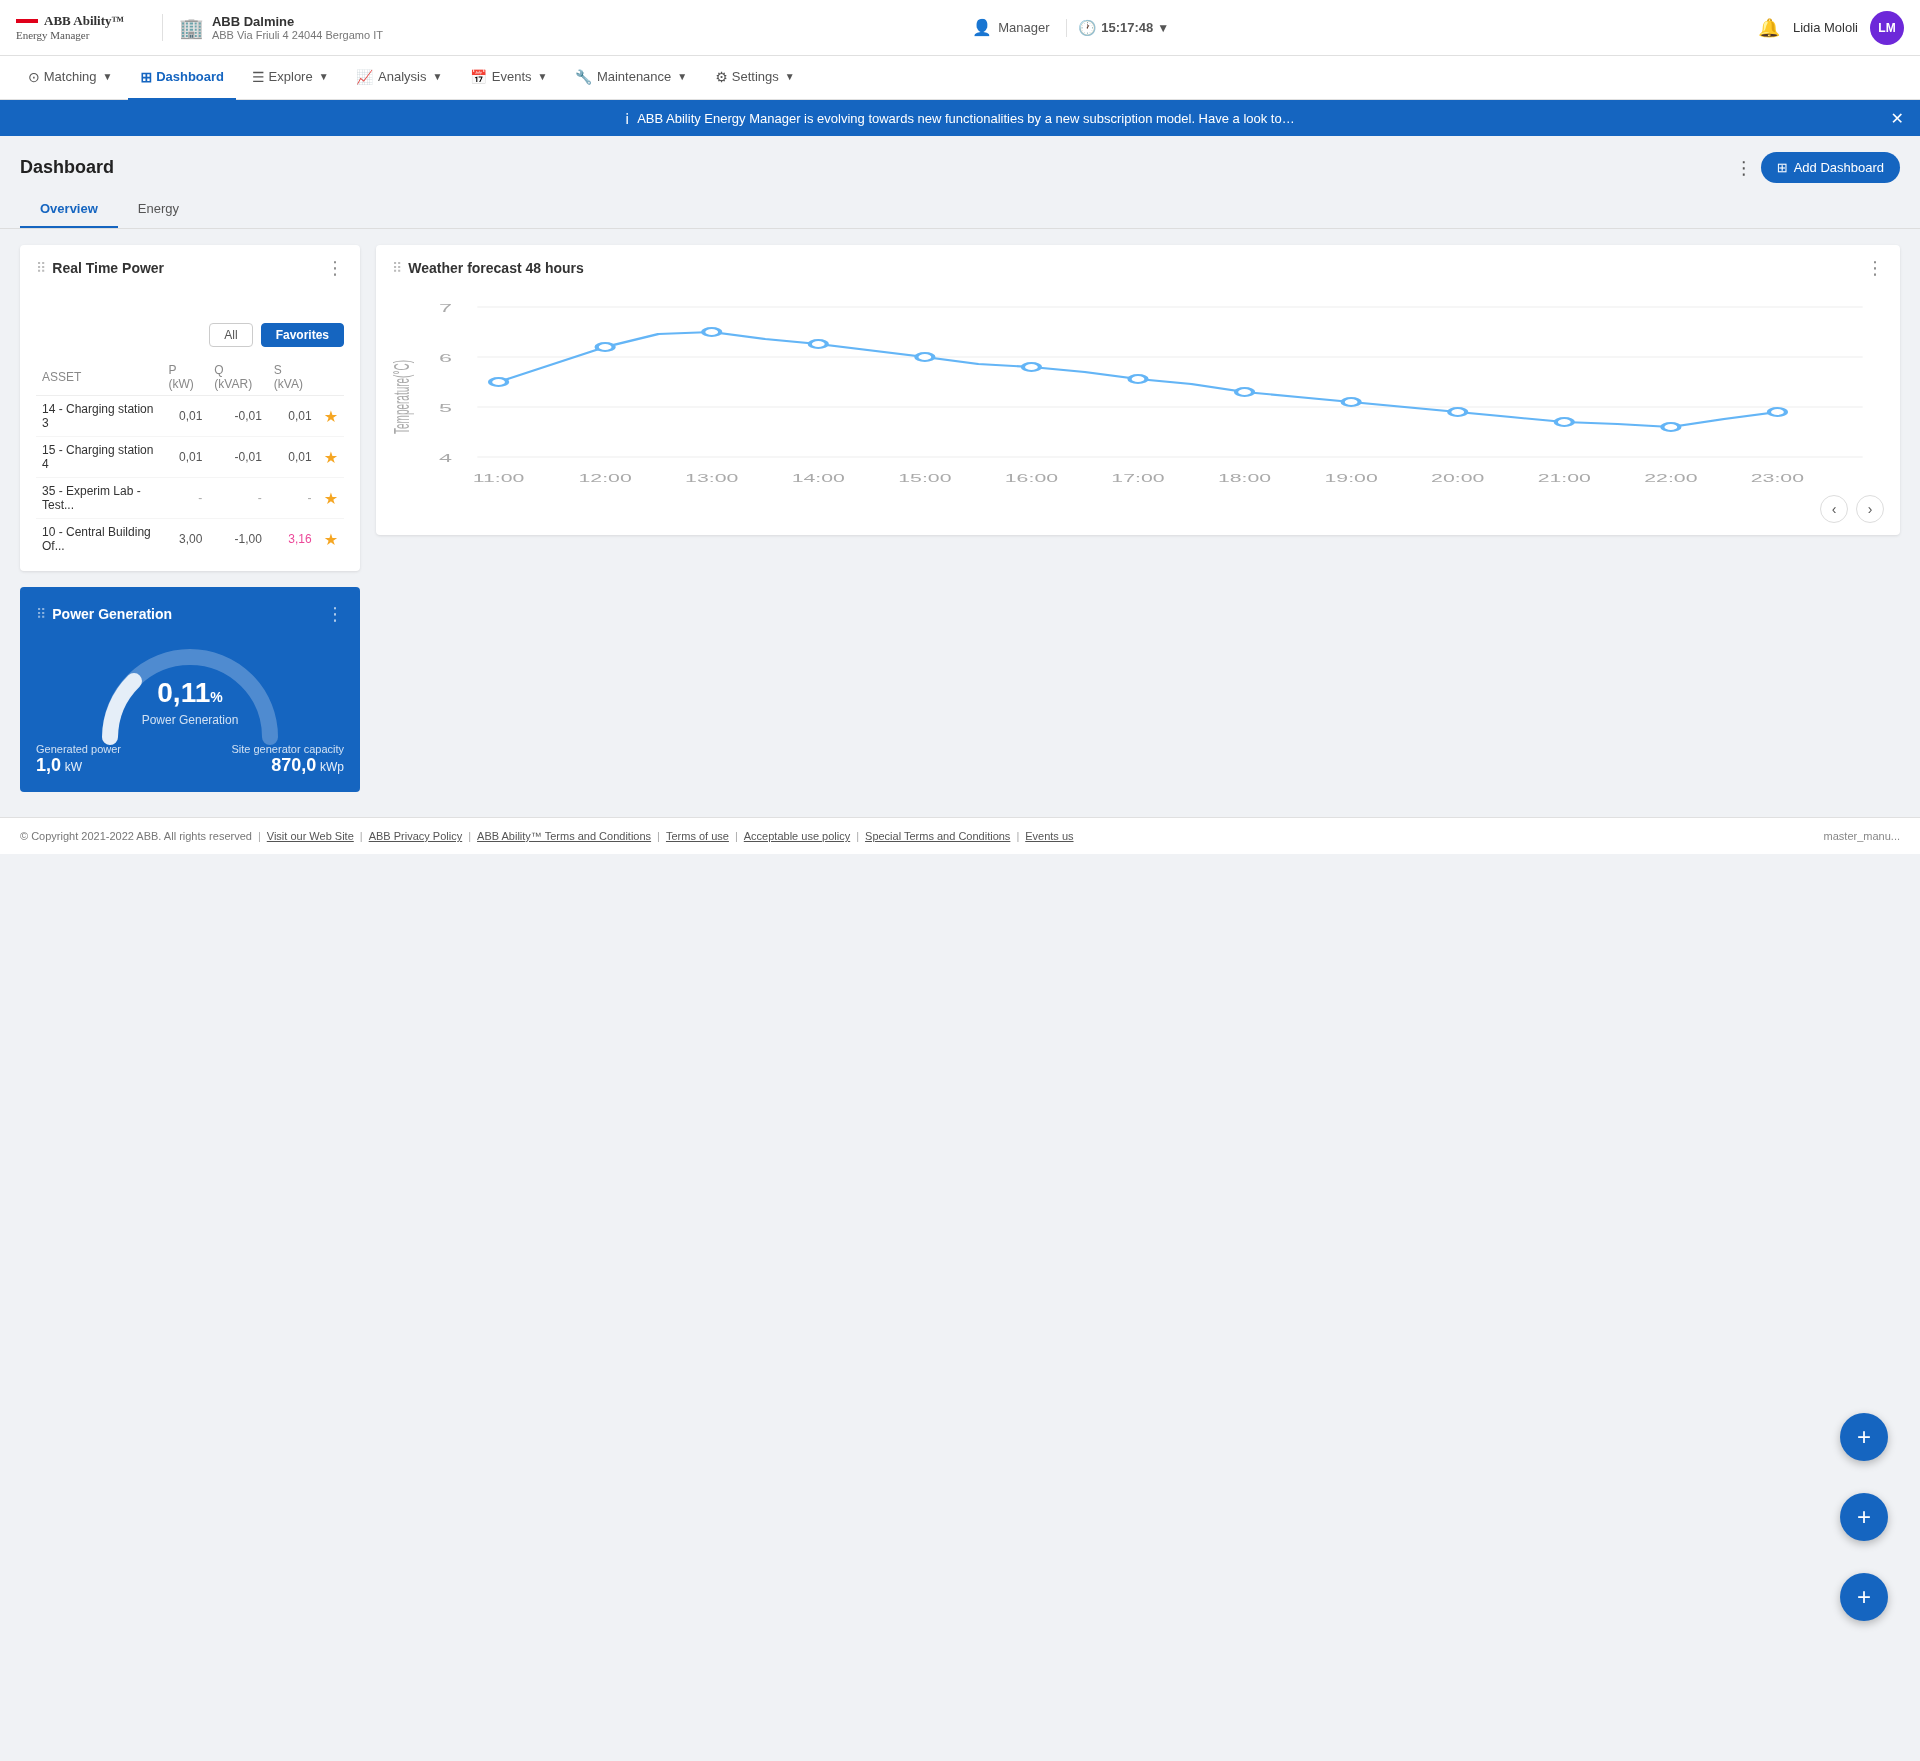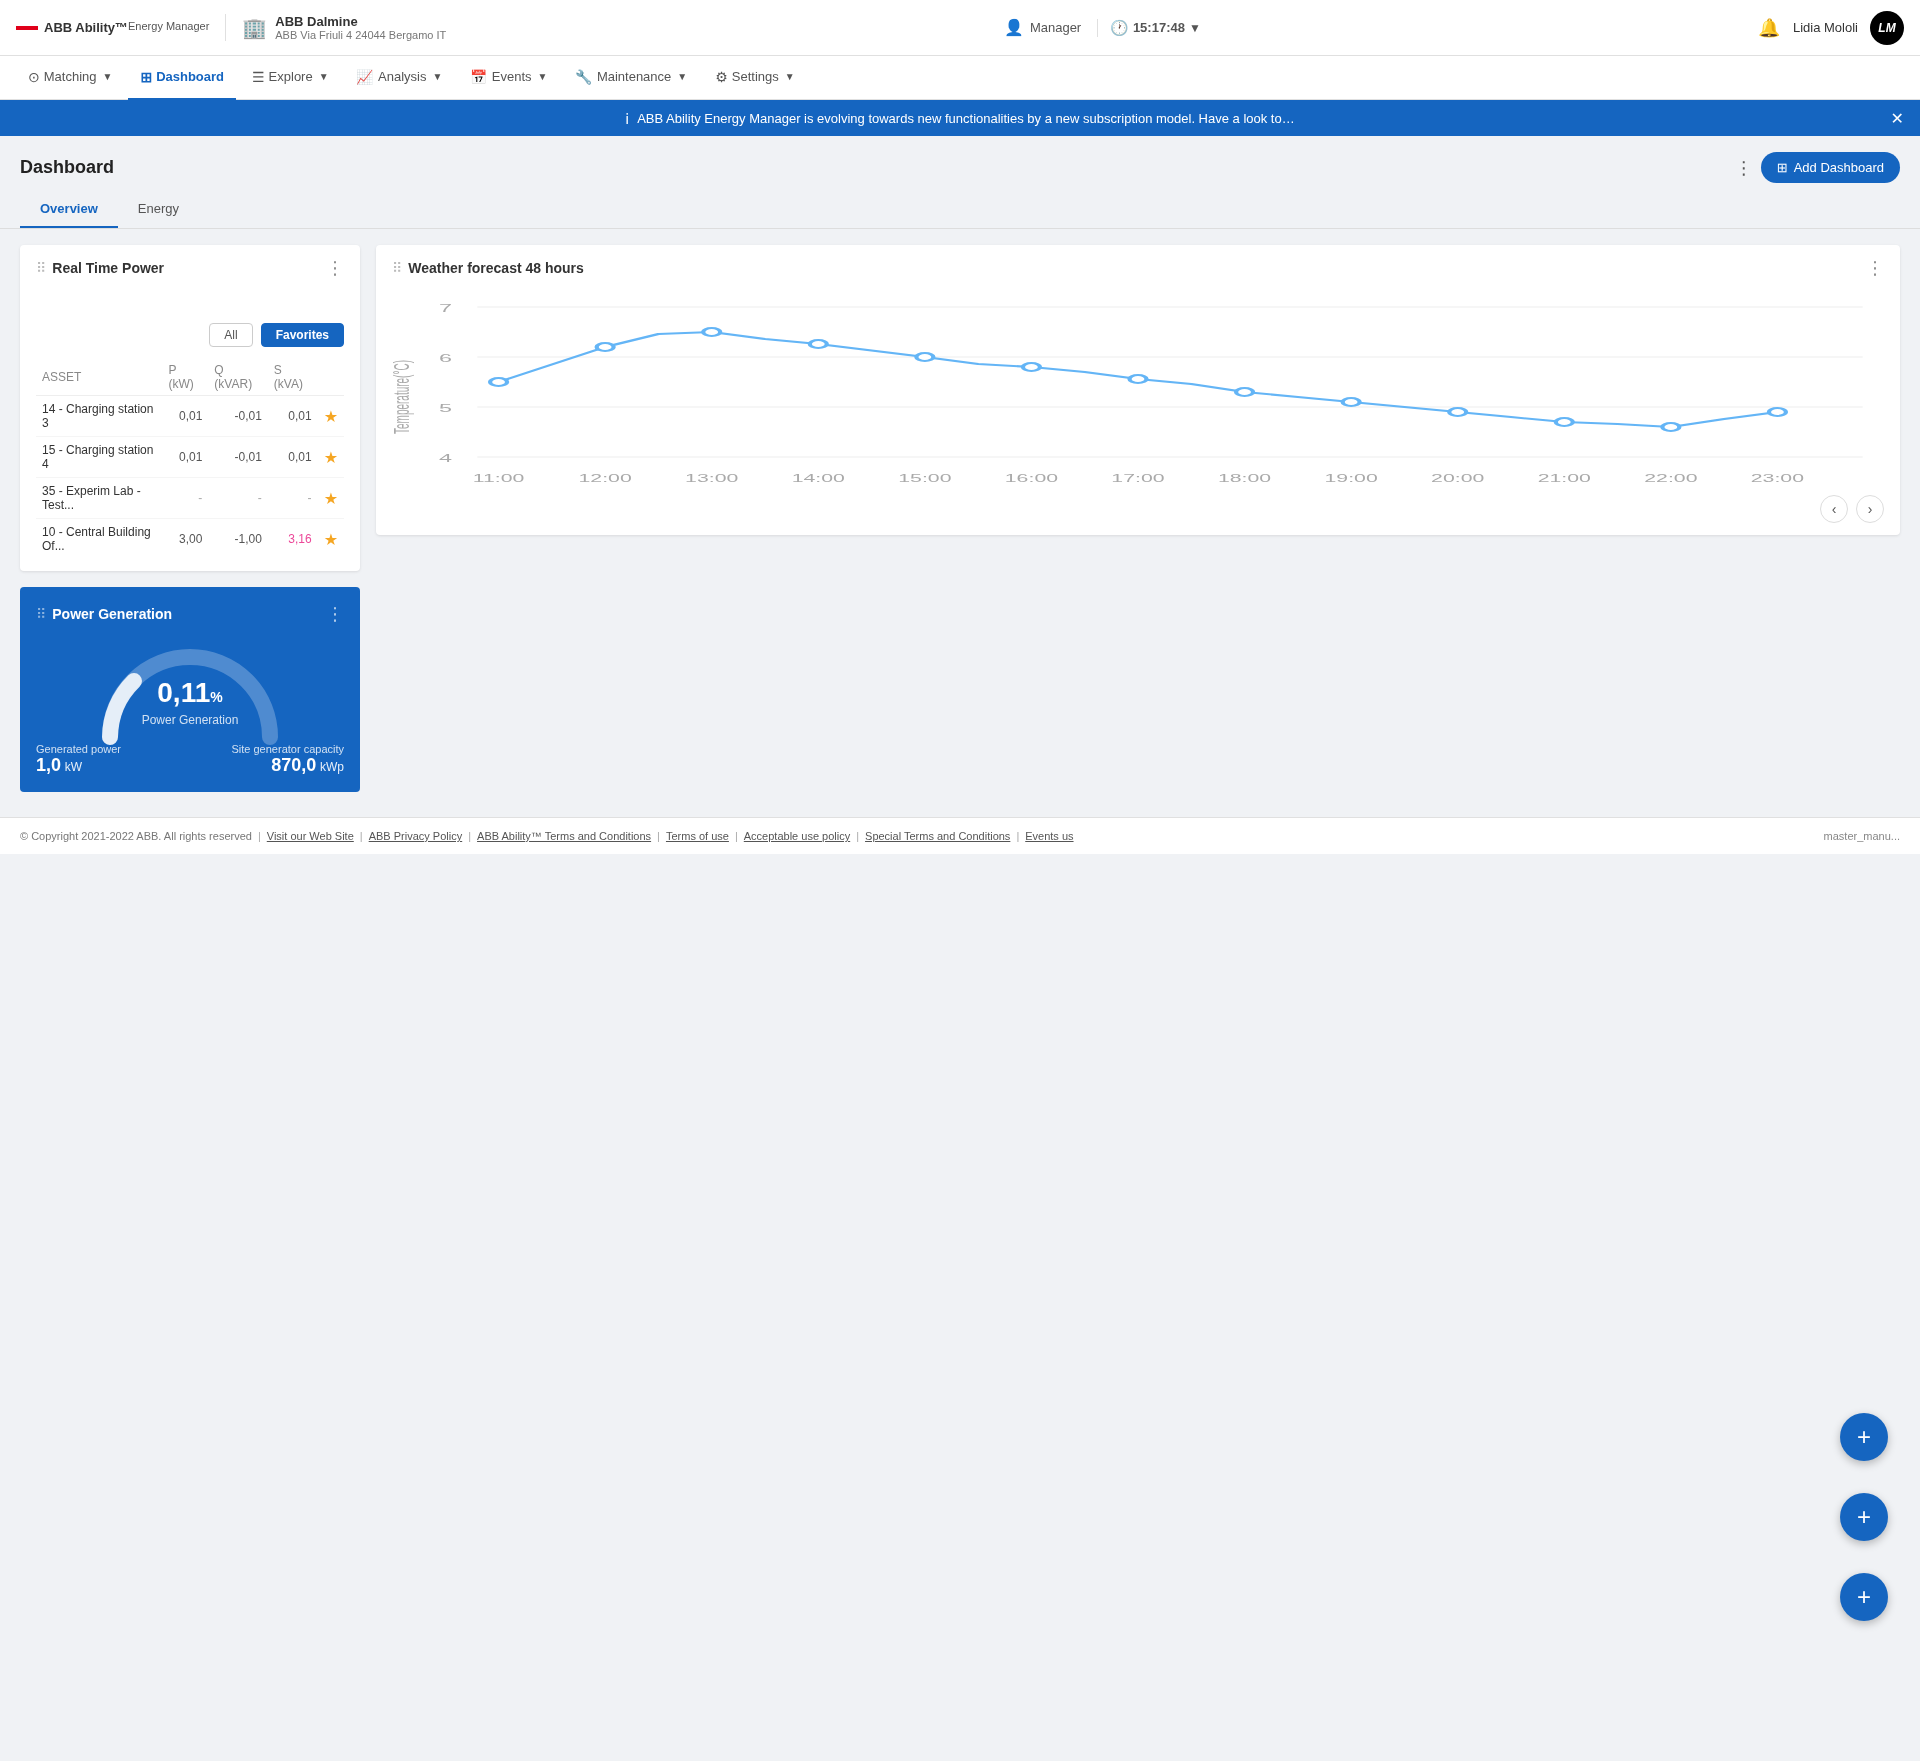--- a/index.html
+++ b/index.html
@@ -10,22 +10,24 @@
       display: flex;
       align-items: center;
       background: #fff;
       height: 56px;
       padding: 0 16px;
       border-bottom: 1px solid #e0e0e0;
       gap: 16px;
     }
     .brand-section {
       display: flex;
+      flex-direction: column;
       line-height: 1.2;
       min-width: 130px;
+      font-family: Liberation Serif, serif;
     }
     .brand-top {
       display: flex;
       align-items: center;
       gap: 6px;
     }
     .abb-red-bar {
       width: 22px;
       height: 4px;
       background: #e0001a;
@@ -60,24 +62,24 @@
     }
     .header-right {
       display: flex;
       align-items: center;
       gap: 12px;
       margin-left: auto;
     }
     .notification-bell { font-size: 18px; color: #555; cursor: pointer; }
     .user-avatar {
       width: 34px; height: 34px;
-      background: #000000;
+      background: #6d28d9;
       border-radius: 50%;
       display: flex; align-items: center; justify-content: center;
-      color: #fff; font-weight: bold; font-size: 12px; font-style: italic;
+      color: #fff; font-weight: bold; font-size: 12px;
     }
     .user-name { font-size: 13px; color: #333; }
 
     
     .nav-bar {
       display: flex;
       align-items: center;
       background: #fff;
       height: 44px;
       padding: 0 16px;

